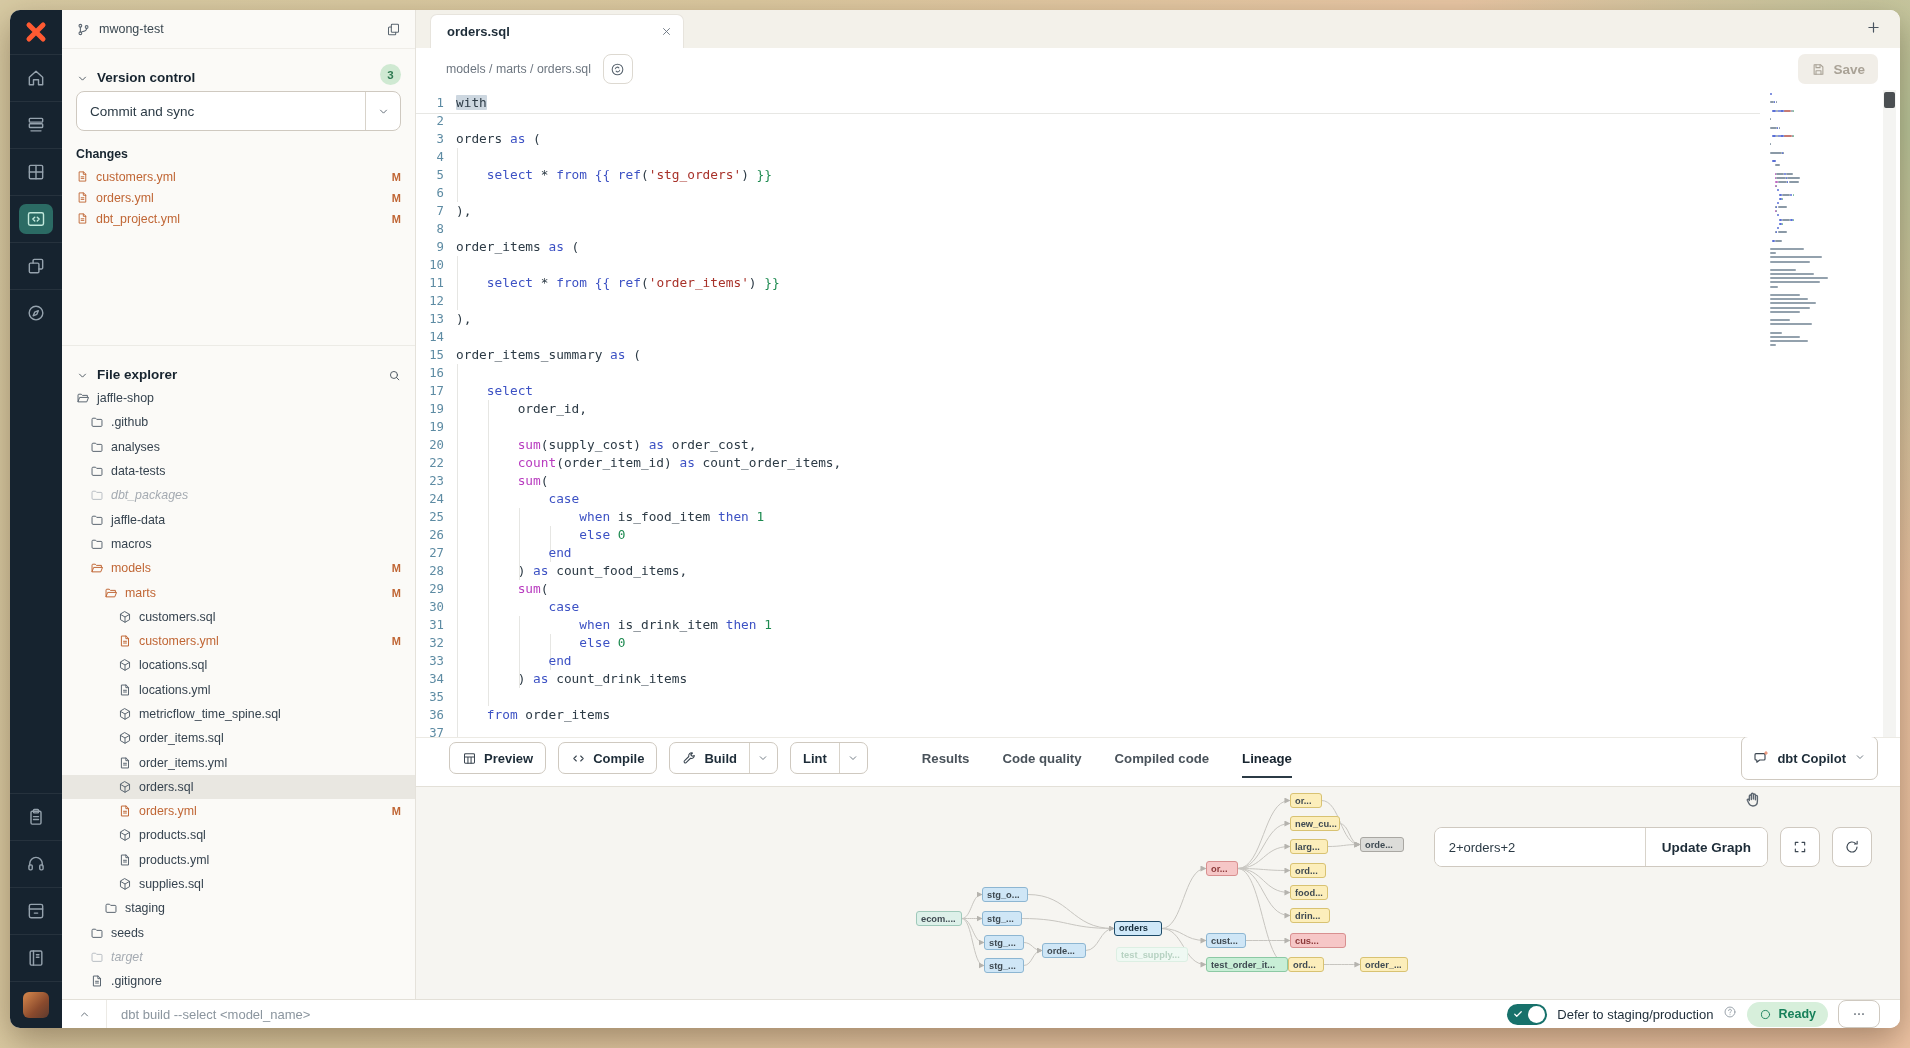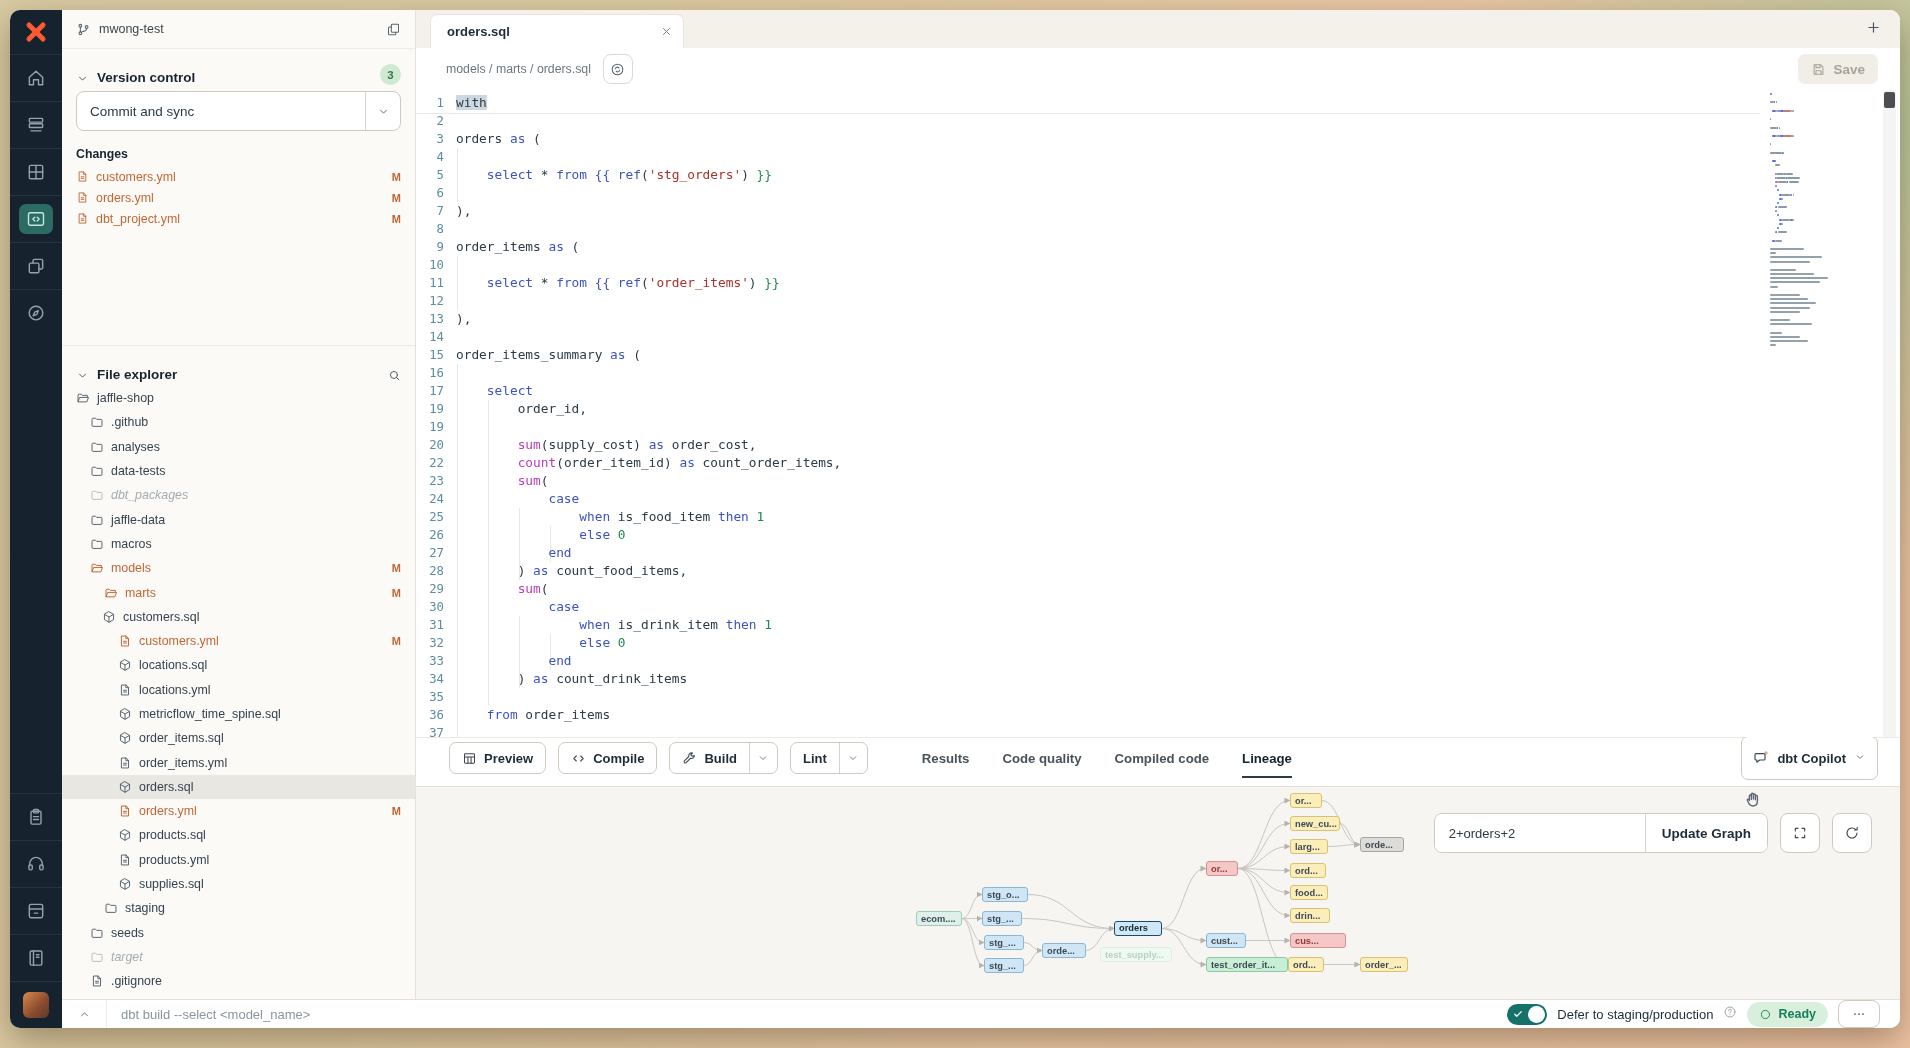--- a/index.html
+++ b/index.html
@@ -138,21 +138,21 @@
     white-space:nowrap;overflow:hidden;box-sizing:border-box;background:#eee;cursor:pointer}
   .ln-node.blue{background:#cfe6f6;border-color:#8db6d2}
   .ln-node.yellow{background:#fceebb;border-color:#d8c272}
   .ln-node.pink{background:#f6c7c7;border-color:#d89090;color:#8d3a3a}
   .ln-node.green{background:#c8eed6;border-color:#8cc9a4}
   .ln-node.gray{background:#dcdcd9;border-color:#a9a7a2}
   .ln-node.source{background:#ddf0e9;border-color:#9fc9ba}
   .ln-node.selected{background:#cfe8f8;border:1.7px solid #1d4a68;font-weight:700;
     color:#142b3a;line-height:12px}
   .ln-node.faint{background:#eff9f3;border-color:#dcefe3;color:#b7d2c2}
-  .lin-ctl{position:absolute;top:26px;right:28px;display:flex;gap:12px;align-items:center}
+  .lin-ctl{position:absolute;top:40px;right:28px;display:flex;gap:12px;align-items:center}
   .lin-group{display:flex;height:38px;border:1px solid #cfc9c0;border-radius:8px;
     overflow:hidden;background:#fff}
   .lin-group input{border:none;outline:none;width:182px;padding:0 14px;font-size:13px;
     color:#2b3a45;font-family:"Liberation Sans",sans-serif;background:#fff}
   .lin-group button{border:none;border-left:1px solid #d8d3ca;background:#fff;
     padding:0 16px;font-size:13.5px;font-weight:700;color:#1d2c38;cursor:pointer;
     font-family:"Liberation Sans",sans-serif}
   .sq-btn{width:38px;height:38px;border:1px solid #cfc9c0;border-radius:8px;
     background:#fff;display:flex;align-items:center;justify-content:center;
     color:#3c4752;cursor:pointer}
@@ -470,21 +470,21 @@
                 <span class="ic">
                   <svg viewBox="0 0 24 24">
                     <path d="M3.5 18V7a1.5 1.5 0 0 1 1.5-1.5h4L11 7.5h8.5V10"></path>
                     <path d="M3.5 18l2.8-7h15.2l-2.8 7z"></path>
                   </svg>
                 </span>
                 <span>marts</span>
                 <span class="sp"></span>
                 <span class="m">M</span>
               </div>
-              <div class="t-row" style="padding-left: 40px;">
+              <div class="t-row" style="padding-left: 56px;">
                 <span class="ic">
                   <svg viewBox="0 0 24 24">
                     <path d="M12 3l7.8 4.5v9L12 21l-7.8-4.5v-9z"></path>
                     <path d="M4.2 7.5L12 12l7.8-4.5M12 12v9"></path>
                   </svg>
                 </span>
                 <span>customers.sql</span>
                 <span class="sp"></span>
               </div>
               <div class="t-row orange" style="padding-left: 56px;">
@@ -1084,21 +1084,21 @@
               <path d="M912 59.5 C 928 59.5, 928 57.5, 944 57.5" stroke="#c7c5c0" fill="none" stroke-width="1" marker-end="url(#arr)"></path>
             </svg>
           <div id="lin-nodes">
               <div class="ln-node source" style="left: 500px; top: 124px; width: 46px;">ecom....</div>
               <div class="ln-node blue" style="left: 566px; top: 100px; width: 46px;">stg_o...</div>
               <div class="ln-node blue" style="left: 566px; top: 124px; width: 40px;">stg_...</div>
               <div class="ln-node blue" style="left: 568px; top: 148px; width: 40px;">stg_...</div>
               <div class="ln-node blue" style="left: 568px; top: 171px; width: 40px;">stg_...</div>
               <div class="ln-node blue" style="left: 626px; top: 156px; width: 44px;">orde...</div>
               <div class="ln-node selected" style="left: 698px; top: 134px; width: 48px;">orders</div>
-              <div class="ln-node faint" style="left: 684px; top: 160px; width: 72px;">test_supply...</div>
+              <div class="ln-node faint" style="left: 700px; top: 160px; width: 72px;">test_supply...</div>
               <div class="ln-node pink" style="left: 790px; top: 74px; width: 32px;">or...</div>
               <div class="ln-node blue" style="left: 790px; top: 146px; width: 40px;">cust...</div>
               <div class="ln-node green" style="left: 790px; top: 170px; width: 82px;">test_order_it...</div>
               <div class="ln-node yellow" style="left: 874px; top: 6px; width: 32px;">or...</div>
               <div class="ln-node yellow" style="left: 874px; top: 29px; width: 50px;">new_cu...</div>
               <div class="ln-node yellow" style="left: 874px; top: 52px; width: 38px;">larg...</div>
               <div class="ln-node yellow" style="left: 874px; top: 76px; width: 36px;">ord...</div>
               <div class="ln-node yellow" style="left: 874px; top: 98px; width: 38px;">food...</div>
               <div class="ln-node yellow" style="left: 874px; top: 121px; width: 40px;">drin...</div>
               <div class="ln-node pink" style="left: 874px; top: 146px; width: 56px;">cus...</div>

